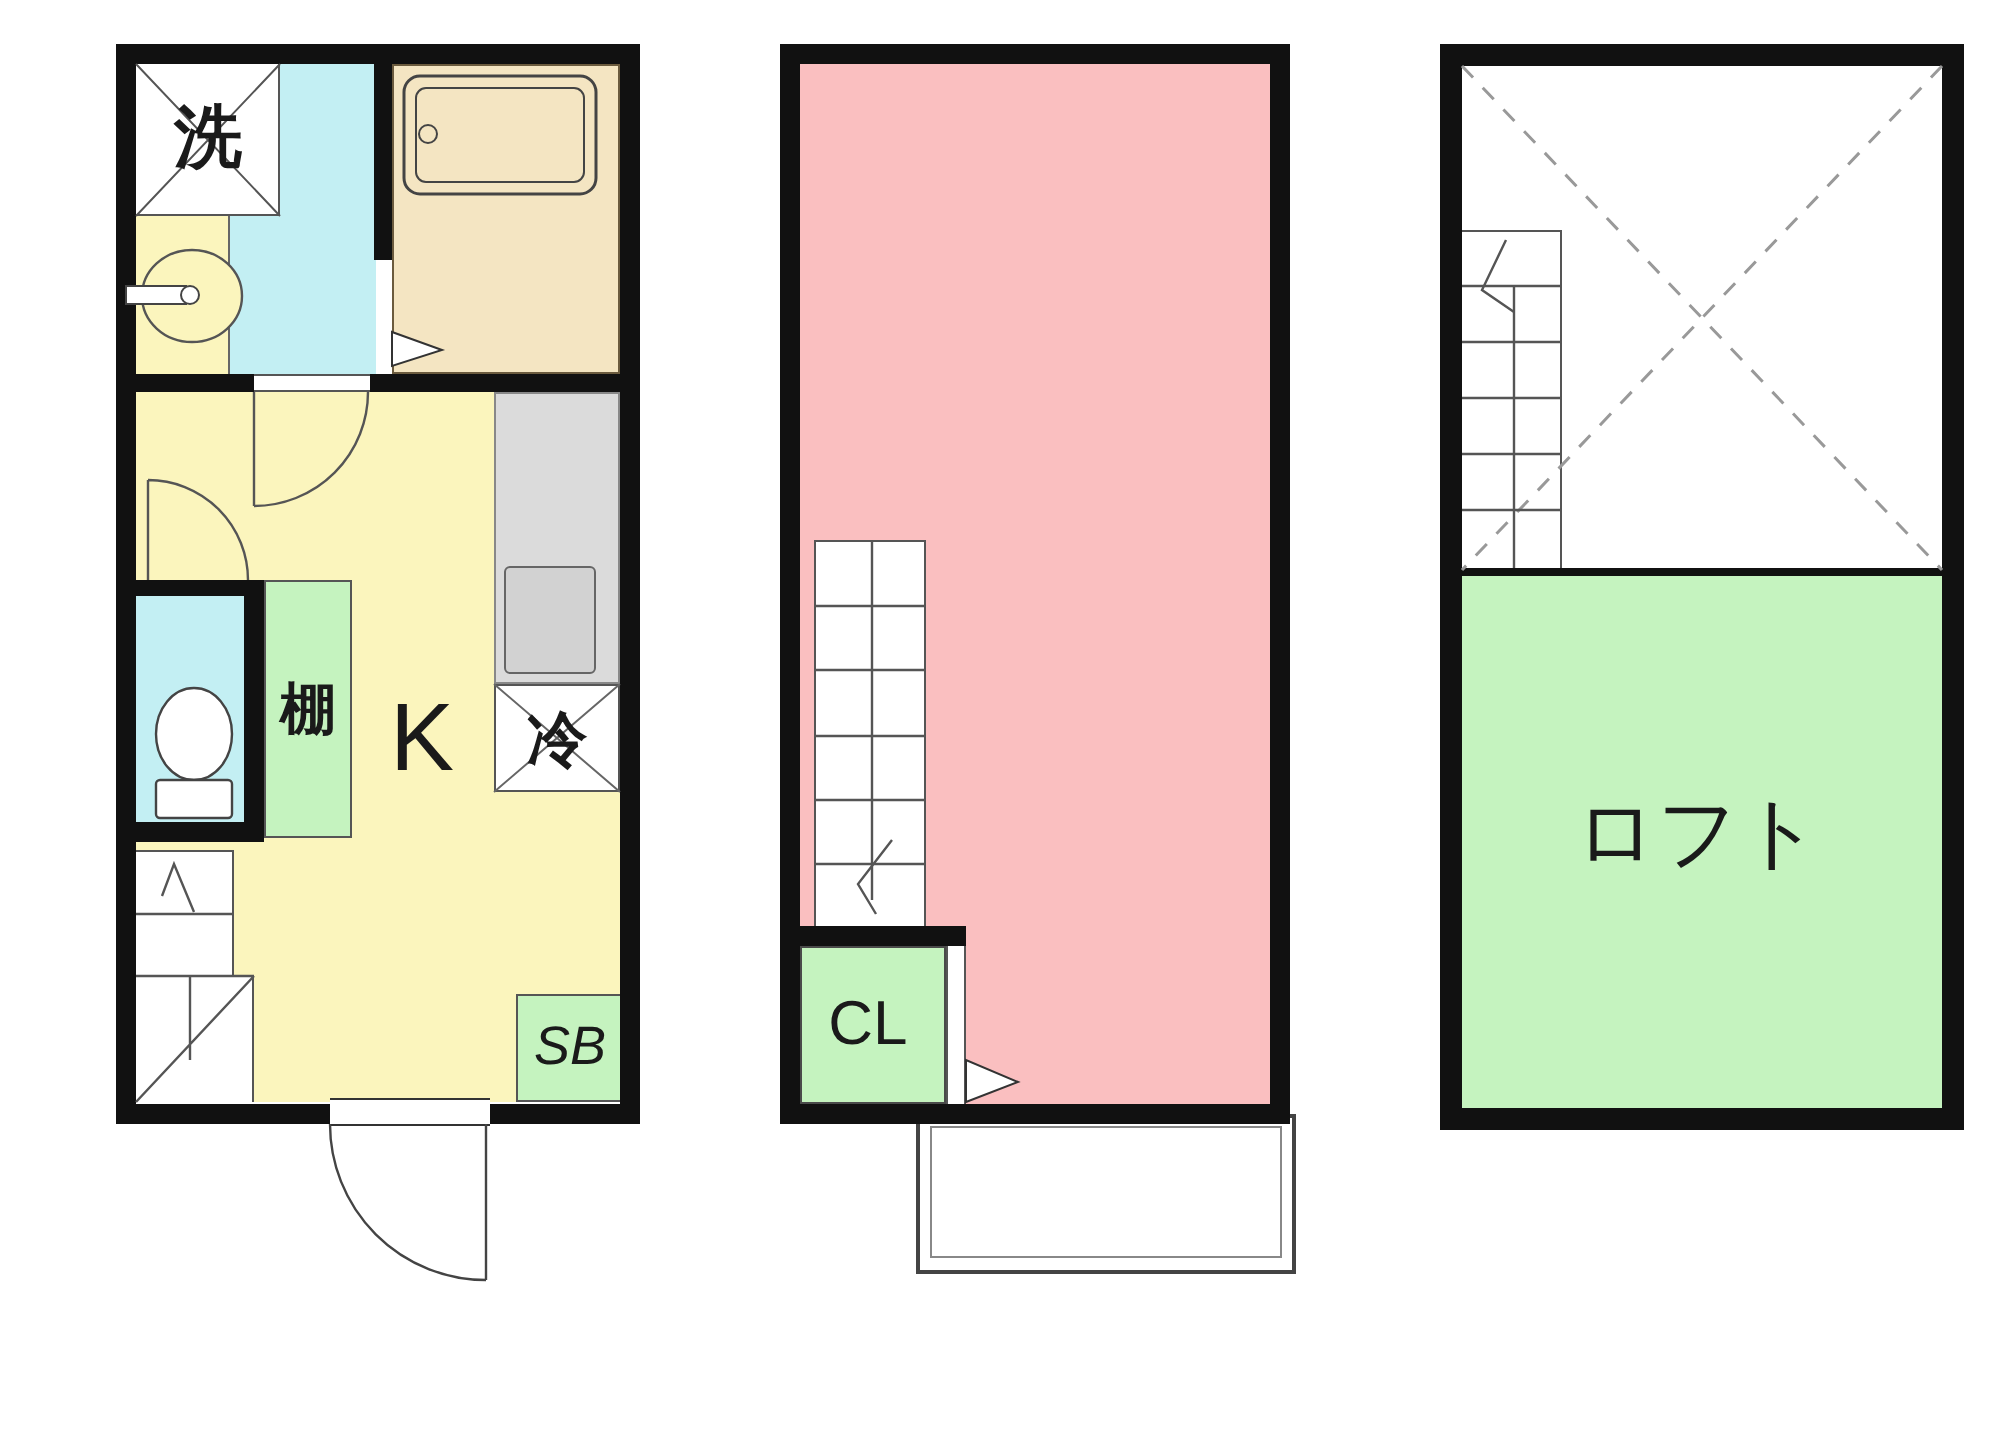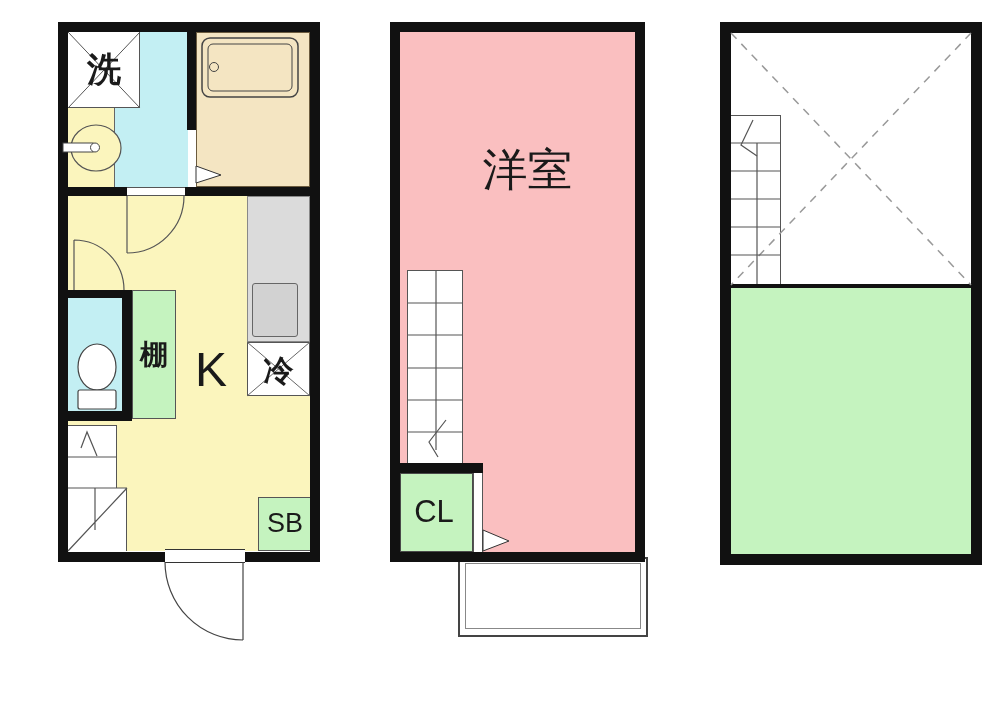--- a/index.html
+++ b/index.html
@@ -138,19 +138,19 @@
       <path d="M731,143 L781,143 M731,171 L781,171 M731,199 L781,199 M731,227 L781,227 M731,255 L781,255"></path>
       <path d="M757,143 L757,284"></path>
       <path d="M753,120 L741,145 L757,156"></path>
     </g>
   </svg>
 
   <div class="abs lbl bold" style="left:68px;top:40px;width:72px;height:60px;font-size:34px;">洗</div>
   <div class="abs lbl bold" style="left:132px;top:333px;width:44px;height:44px;font-size:28px;">棚</div>
   <div class="abs lbl" style="left:183px;top:340px;width:56px;height:60px;font-size:48px;">K</div>
   <div class="abs lbl bold" style="left:247px;top:344px;width:63px;height:52px;font-size:30px;">冷</div>
-  <div class="abs lbl" style="left:258px;top:503px;width:54px;height:42px;font-size:27px;">SB</div>
+  <div class="abs lbl" style="left:258px;top:503px;width:54px;height:42px;font-size:27px;font-style:italic;">SB</div>
 
-  <div class="abs lbl" style="left:410px;top:140px;width:235px;height:60px;font-size:45px;">洋室</div>
   <div class="abs lbl" style="left:402px;top:492px;width:64px;height:40px;font-size:31px;">CL</div>
 
+  <div class="abs lbl" style="left:770px;top:388px;width:158px;height:58px;font-size:40px;">ロフト</div>
 
 </div>
 
 </body></html>

